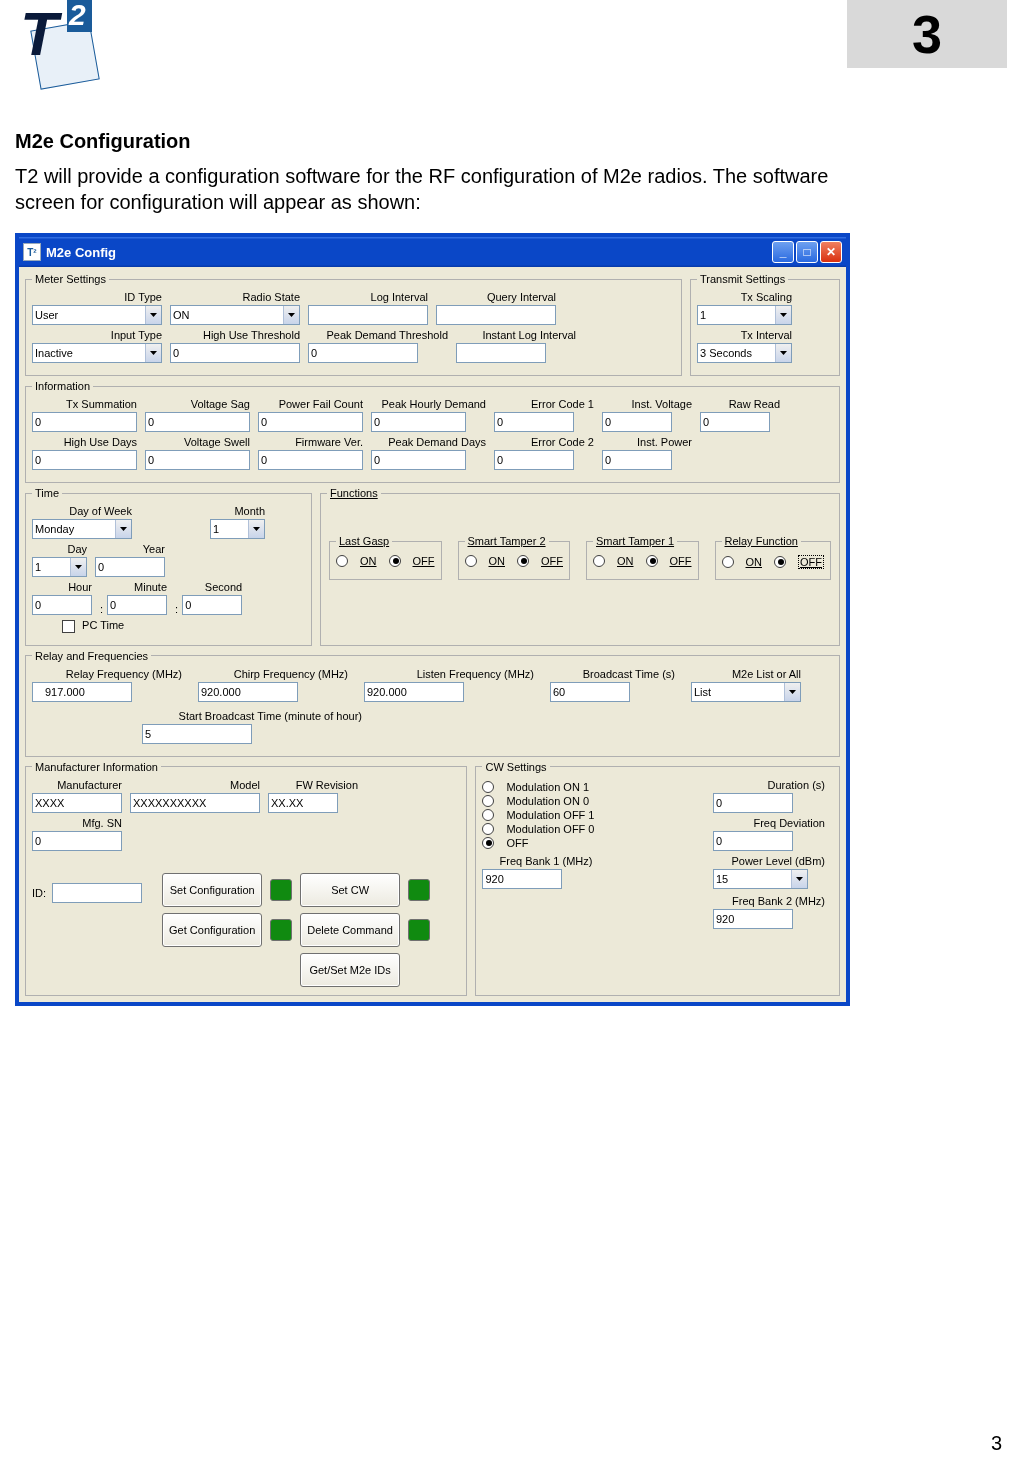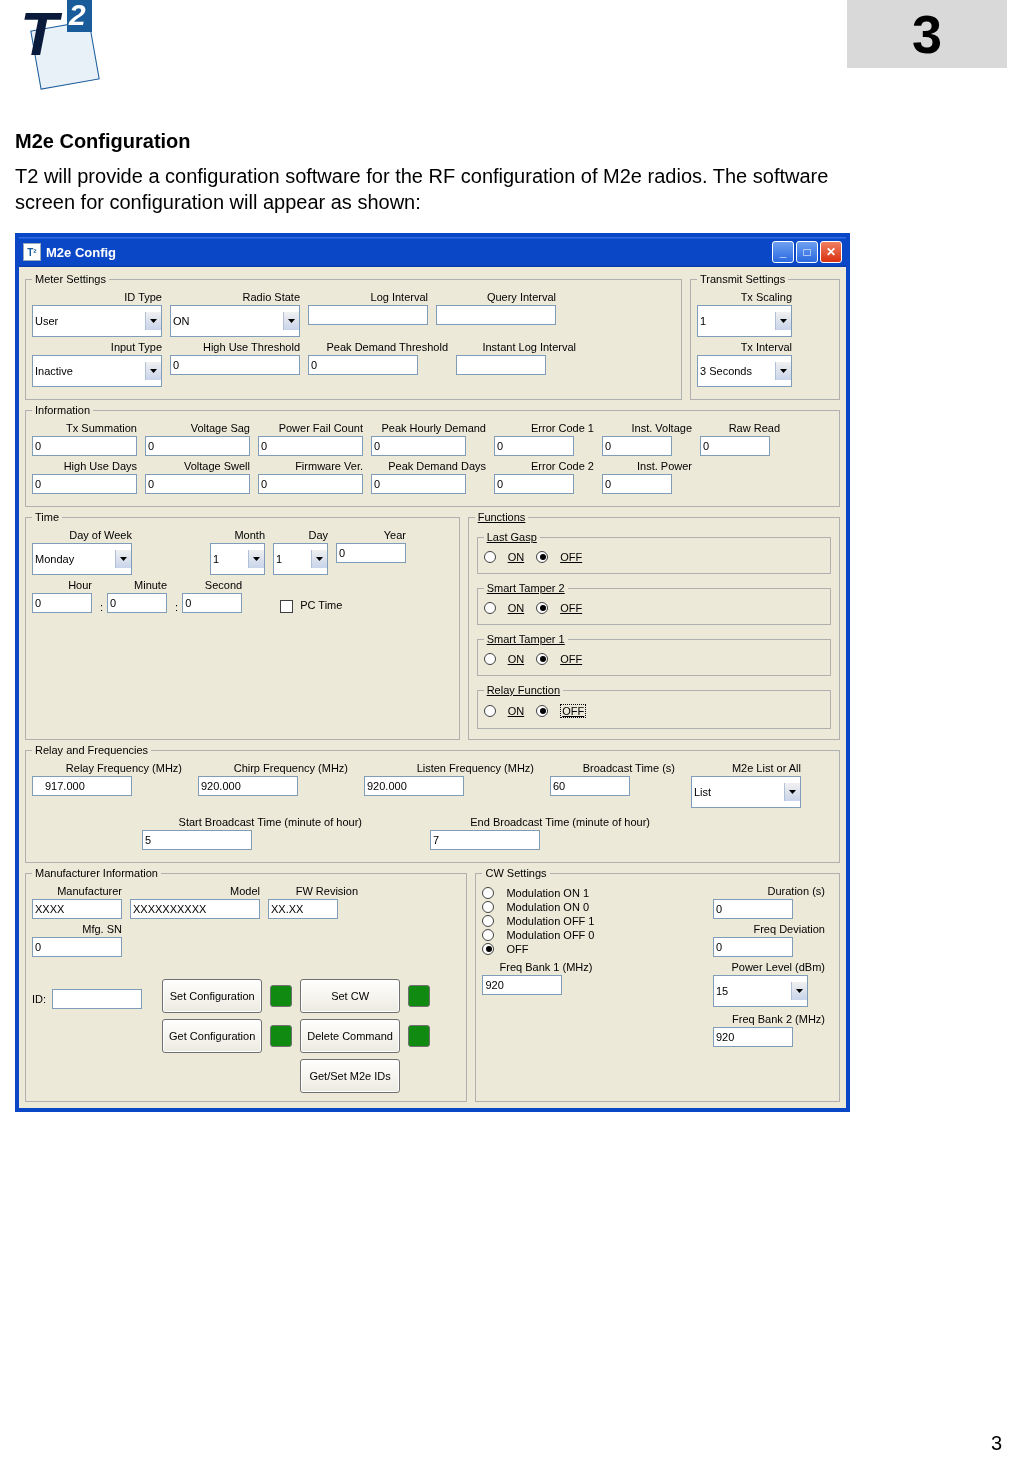--- a/index.html
+++ b/index.html
@@ -146,21 +146,21 @@
     background: #fff;
     height: 20px;
     padding: 1px 2px;
     font: 11px Tahoma, Arial;
   }
   .sel {
     display: flex;
     align-items: center;
     border: 1px solid #7f9db9;
     background: #fff;
-    height: 32px;
+    height: 20px;
     padding: 0 0 0 2px;
     font: 11px Tahoma, Arial;
     position: relative;
   }
   .sel .selval { flex: 1; }
   .sel .dd {
     width: 16px; height: 18px;
     background: linear-gradient(#f0f0f0,#c8d4ea);
     border-left: 1px solid #b0c0d8;
     display: flex; align-items: center; justify-content: center;
@@ -195,21 +195,21 @@
     display:flex; align-items:center; justify-content:center;
     box-shadow: 0 0 0 1px #fff inset;
   }
   .sq-ind {
     width: 22px; height: 22px;
     background: #108a10;
     border: 1px solid #707070;
     border-radius: 3px;
   }
 
-  .func-grid { display: grid; grid-template-columns: 1fr; gap: 4px; }
+  .func-grid { display: grid; grid-template-columns: 1fr 1fr 1fr 1fr; gap: 12px; margin-top: 28px; }
 
   .mid-panels { display: flex; gap: 4px; }
   .mid-panels > fieldset:first-child { flex: 1.08; }
   .mid-panels > fieldset:last-child { flex: 0.92; text-decoration: underline; }
 
   .relay-row1 { display:flex; }
   .relay-row1 .cell { margin-right: 16px; }
   .relay-row2 { display:flex; gap: 60px; margin-top:4px; margin-left:110px; }
 
   .bottom-panels { display:flex; gap:4px; margin-top:2px; }
@@ -542,24 +542,20 @@
                   </svg>
                 </span>
               </div>
           </div>
         </div>
         <div class="relay-row2">
           <div class="cell" style="width:220px">
               <label>Start Broadcast Time (minute of hour)</label>
               <input class="inp" style="width: 110px;" value="5">
             </div>
-          <div class="cell" style="width:220px">
-              <label>End Broadcast Time (minute of hour)</label>
-              <input class="inp" style="width: 110px;" value="7">
-            </div>
         </div>
       </fieldset>
 
       <div class="bottom-panels">
         <fieldset class="mfg-panel">
           <legend>Manufacturer Information</legend>
           <div class="row">
             <div class="cell" style="width:90px">
                 <label>Manufacturer</label>
                 <input class="inp" value="XXXX" style="">

